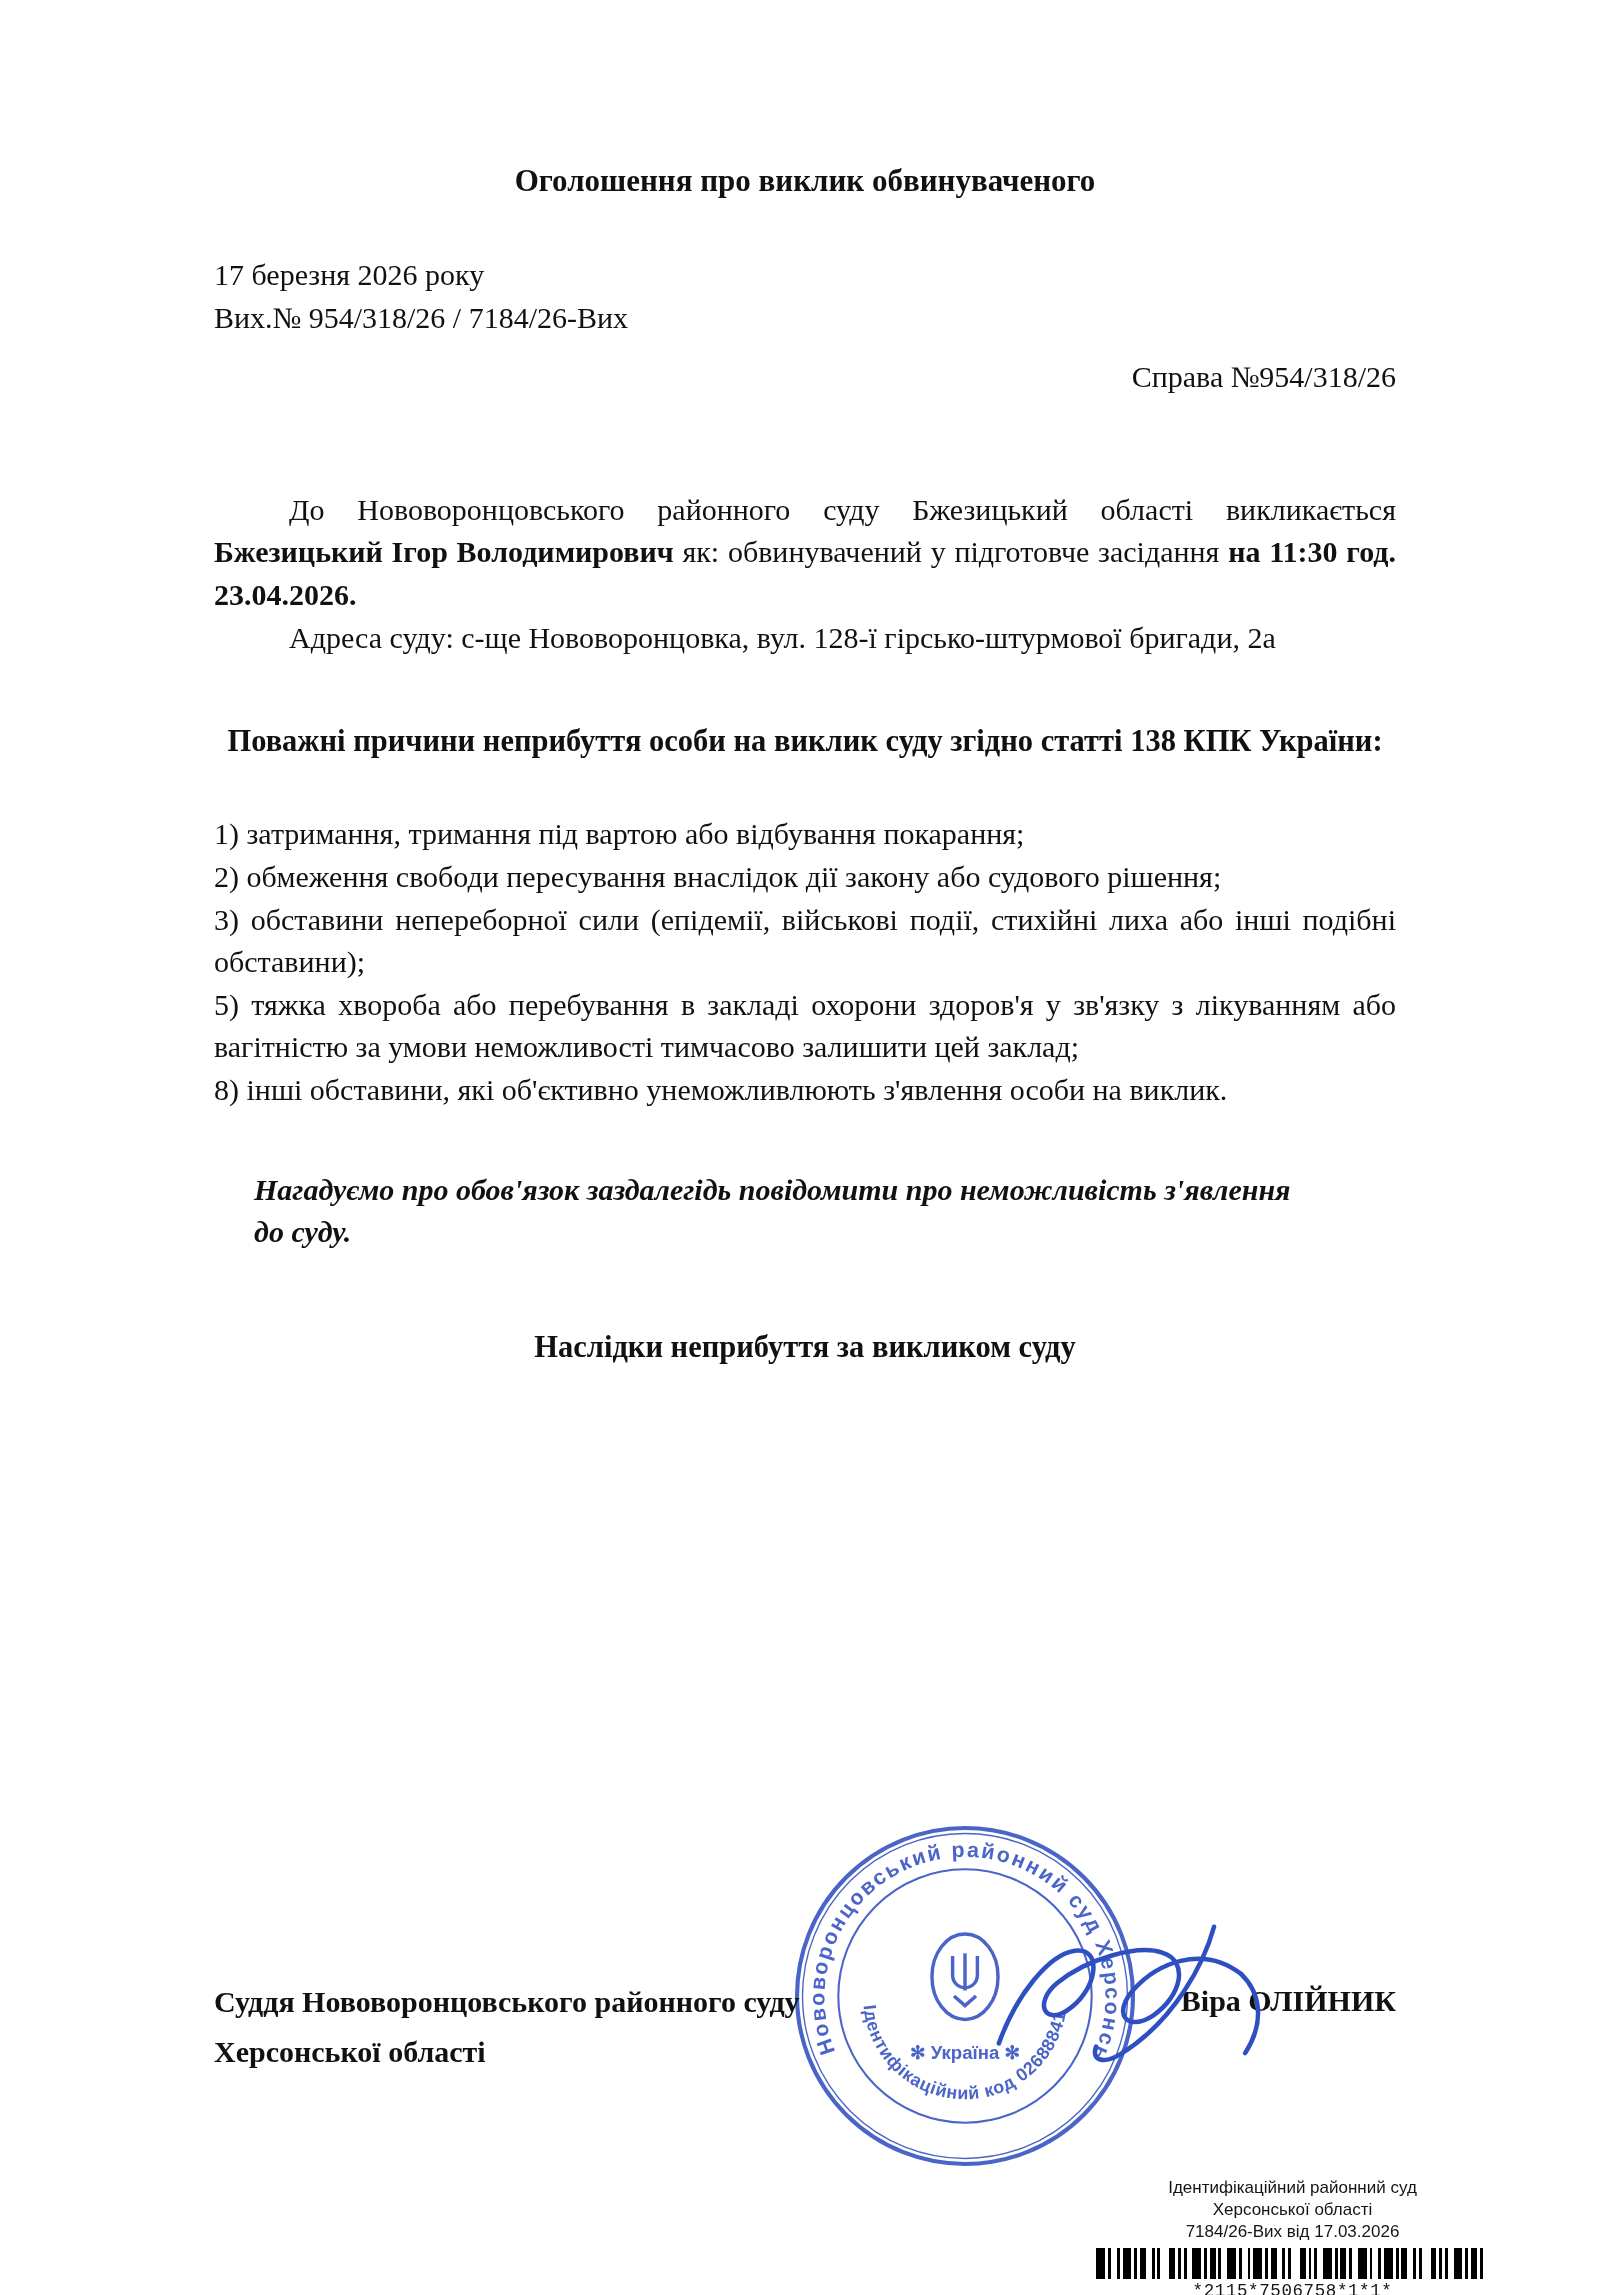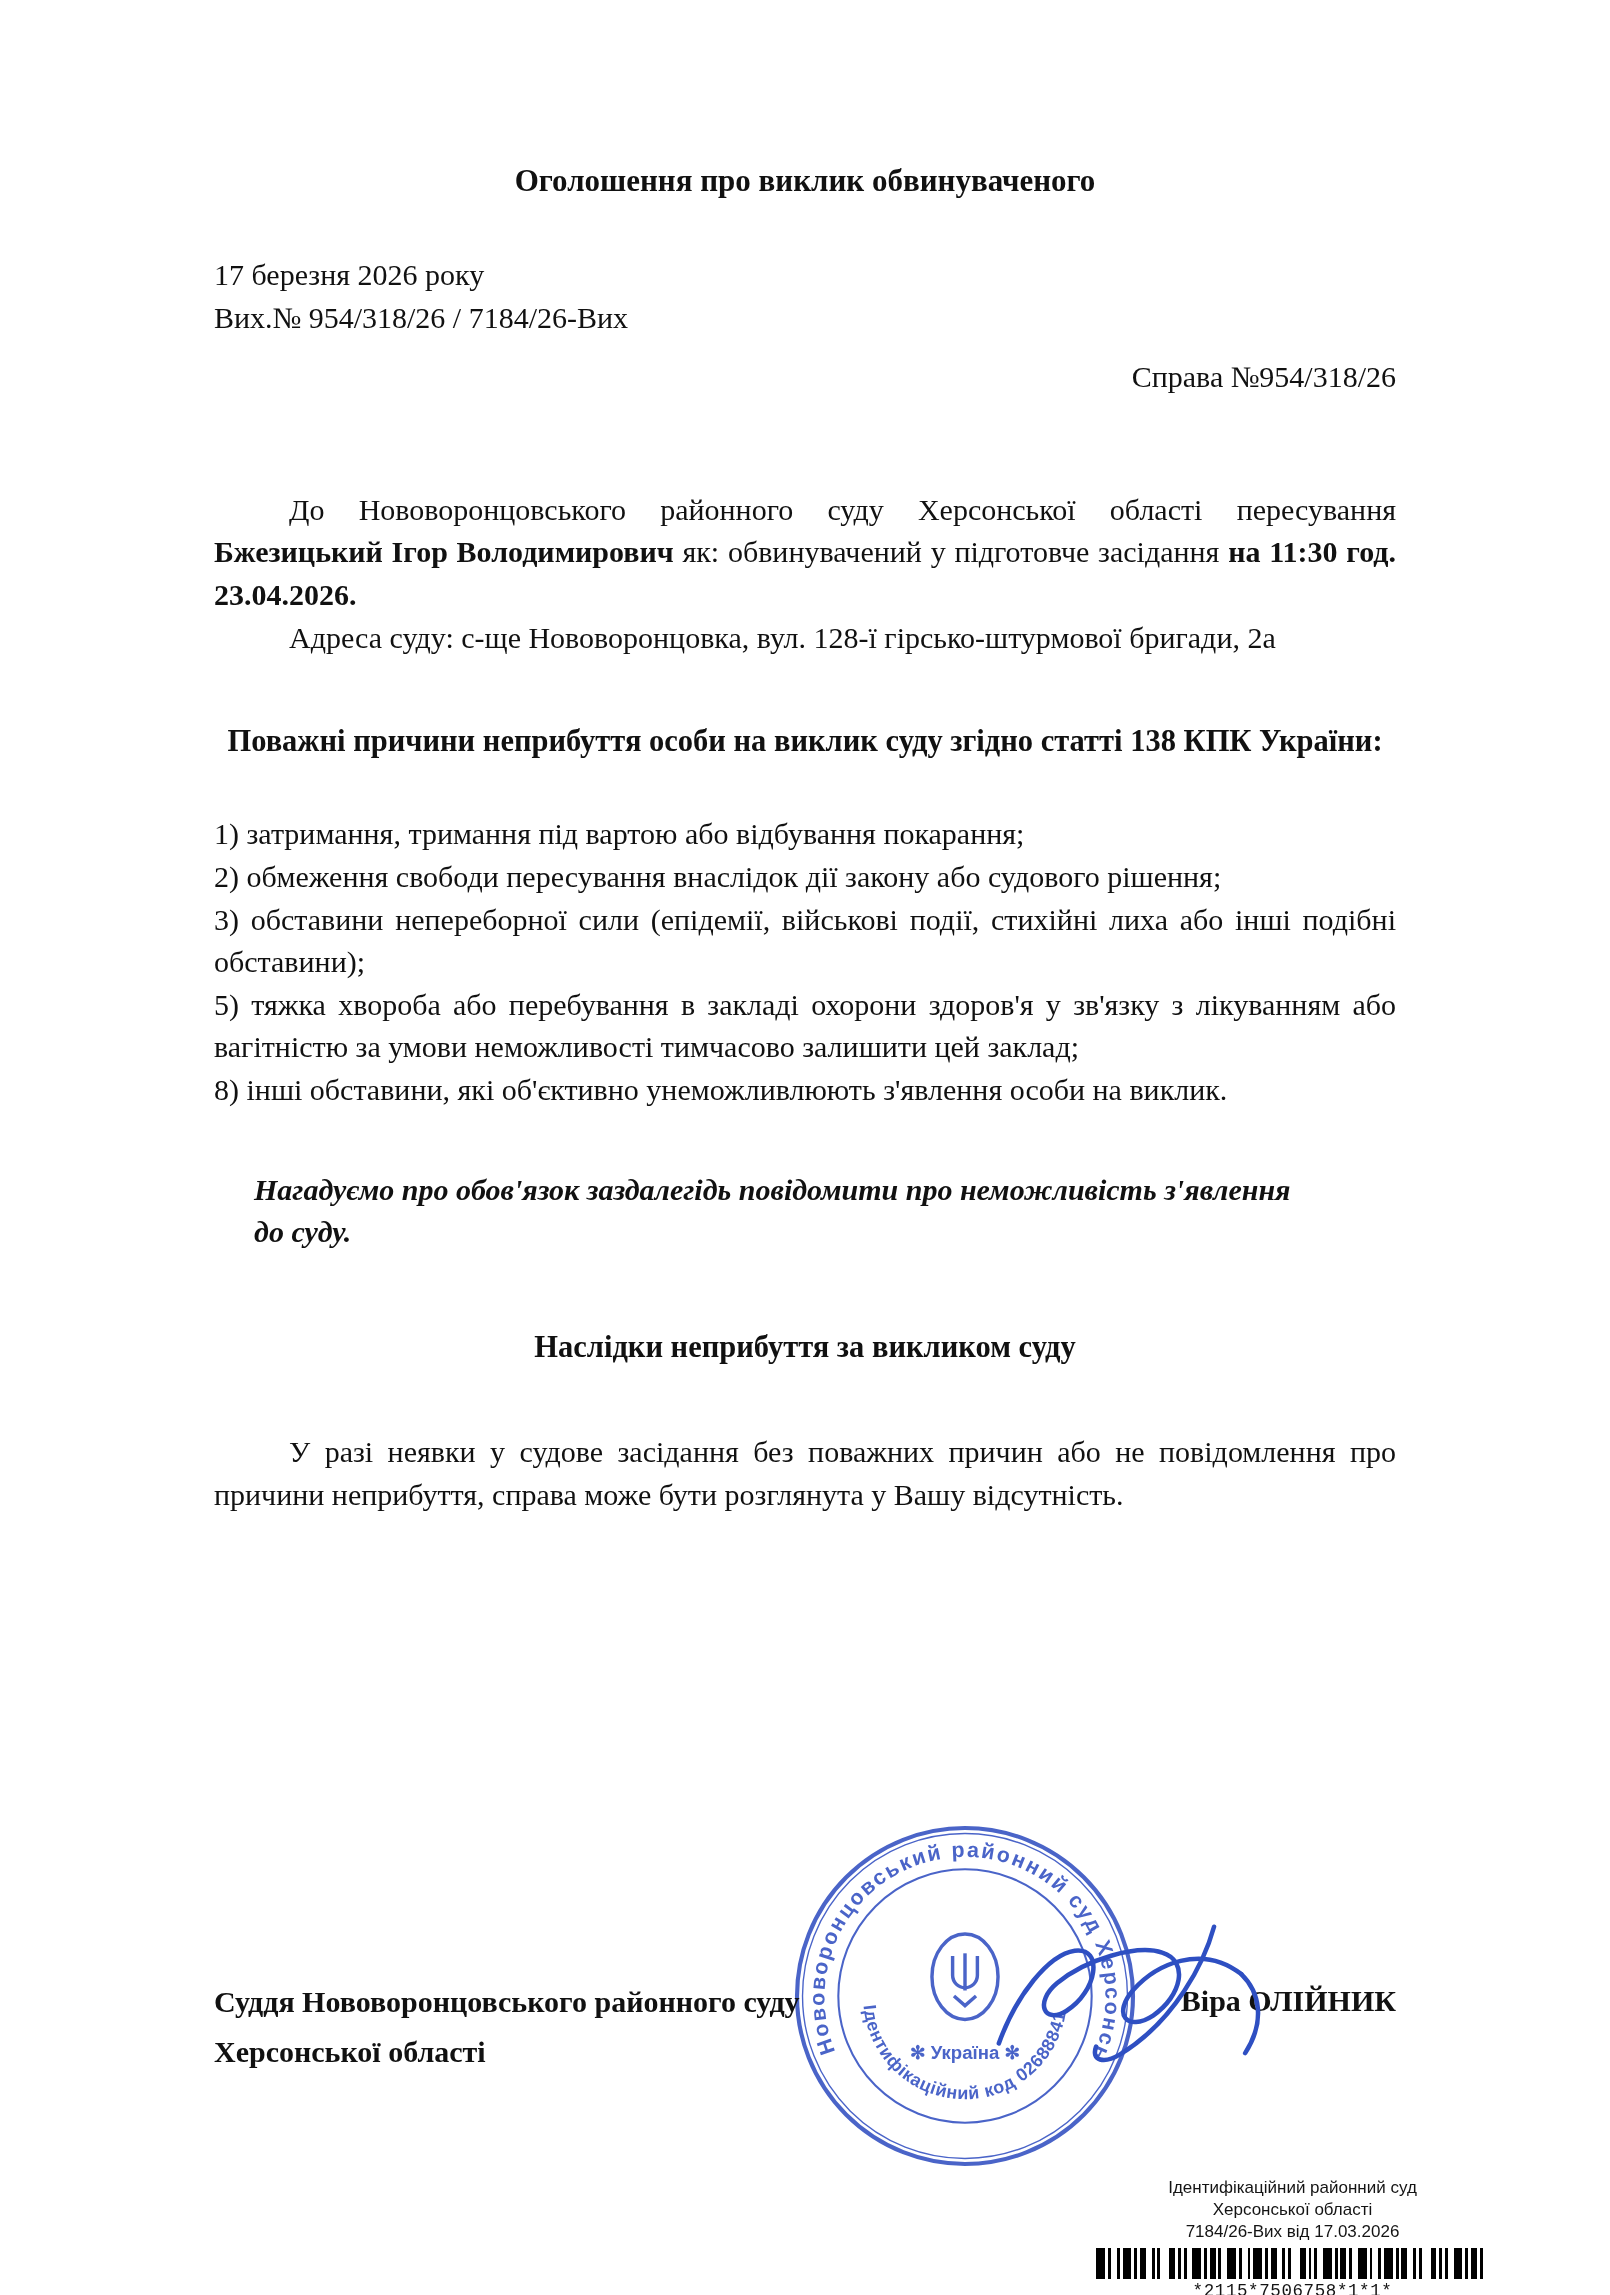--- a/index.html
+++ b/index.html
@@ -61,39 +61,38 @@
 
   <h1 class="title">Оголошення про виклик обвинуваченого</h1>
 
   <div class="meta">
     <p>17 березня 2026 року</p>
     <p>Вих.№ 954/318/26 / 7184/26-Вих</p>
   </div>
 
   <p class="case">Справа №954/318/26</p>
 
-  <p class="par indent summons"><span>До Нововоронцовського районного суду Херсонської області пересування </span><span class="b">Бжезицький Ігор Володимирович</span><span> як: обвинувачений у підготовче засідання</span><span class="b"> на  11:30 год. 23.04.2026.</span></p>
+  <p class="par indent summons"><span>До Нововоронцовського районного суду Бжезицький області викликається </span><span class="b">Бжезицький Ігор Володимирович</span><span> як: обвинувачений у підготовче засідання</span><span class="b"> на  11:30 год. 23.04.2026.</span></p>
 
   <p class="par indent">Адреса суду: с-ще Нововоронцовка, вул. 128-ї гірсько-штурмової бригади, 2а</p>
 
   <h2 class="center-h reasons-heading">Поважні причини неприбуття особи на виклик суду згідно статті 138 КПК України:</h2>
 
   <div class="reasons">
     <p>1) затримання, тримання під вартою або відбування покарання;</p>
     <p>2) обмеження свободи пересування внаслідок дії закону або судового рішення;</p>
     <p>3) обставини непереборної сили (епідемії, військові події, стихійні лиха або інші подібні обставини);</p>
     <p>5) тяжка хвороба або перебування в закладі охорони здоров'я у зв'язку з лікуванням або вагітністю за умови неможливості тимчасово залишити цей заклад;</p>
     <p>8) інші обставини, які об'єктивно унеможливлюють з'явлення особи на виклик.</p>
   </div>
 
   <p class="reminder">Нагадуємо про обов'язок заздалегідь повідомити про неможливість з'явлення до суду.</p>
 
   <h2 class="center-h cons-heading">Наслідки неприбуття за викликом суду</h2>
 
-  <p class="par indent cons-par">У разі неявки у судове засідання без поважних причин або не повідомлення про причини неприбуття, справа може бути розглянута у Вашу відсутність.</p>
 
   <div class="sig-row">
     <div class="judge">
       <div>Суддя Нововоронцовського районного суду</div>
       <div>Херсонської області</div>
     </div>
     <div class="judge-name">Віра ОЛІЙНИК</div>
   </div>
 
   <svg class="stamp" viewBox="0 0 520 520" aria-hidden="true" style="font-size:46px">

